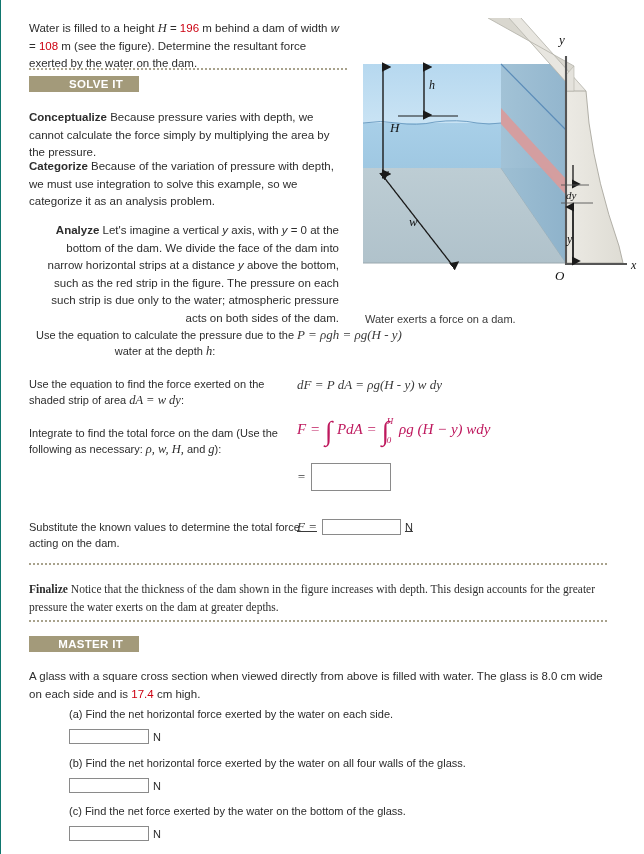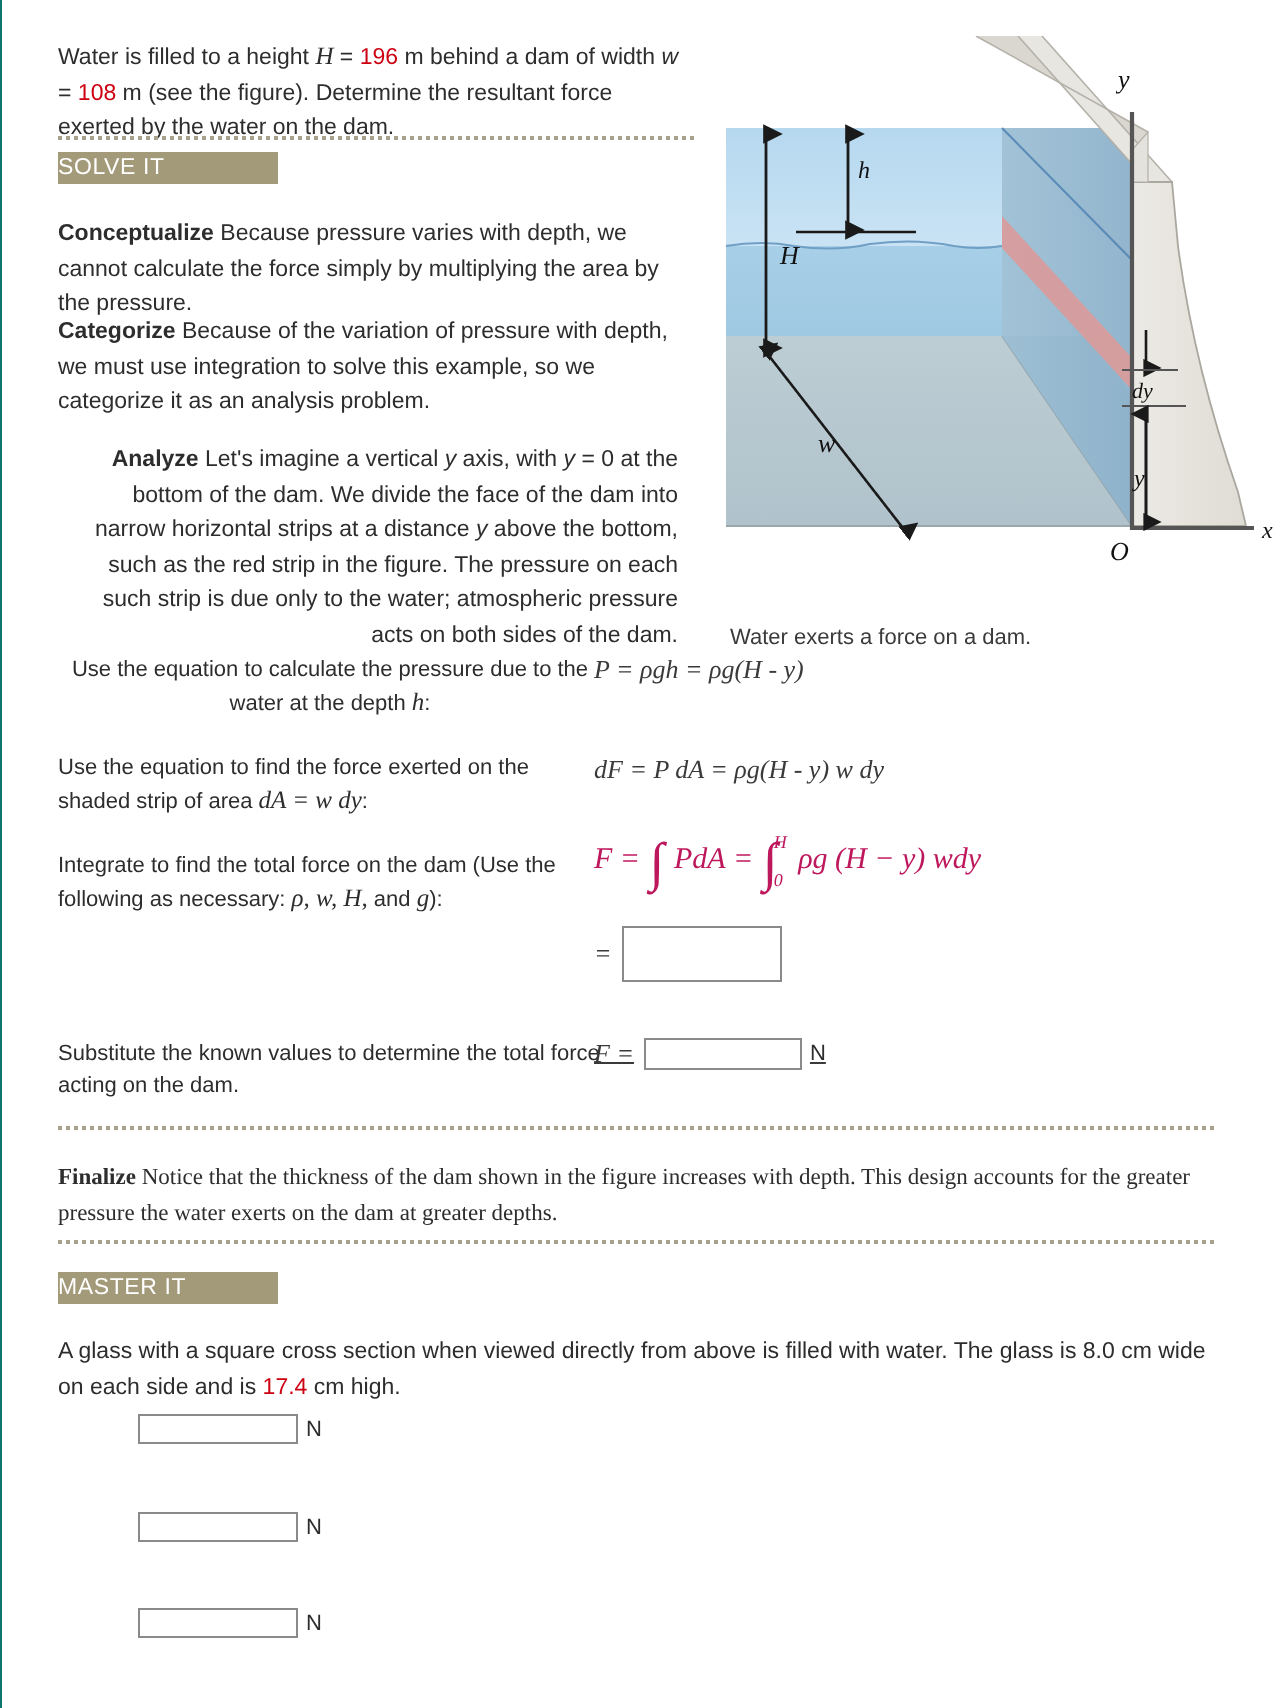--- a/index.html
+++ b/index.html
@@ -58,26 +58,26 @@
   }
   #sep-top { top: 68px; width: 318px; }
   #sep-finalize { top: 563px; }
   #sep-master { top: 620px; }
 
   
   .chip {
     position: absolute;
     background: #a39a7a;
     color: #ffffff;
-    font-weight: normal;
+    font-weight: bold;
     font-size: 11.5px;
     letter-spacing: 0.3px;
     height: 16px;
     line-height: 16px;
-    text-align: left;
+    text-align: right;
     padding-right: 16px;
     box-sizing: border-box;
   }
   #solve-it-chip { left: 0; top: 76px; width: 110px; }
   #master-it-chip { left: 0; top: 636px; width: 110px; }
 
   
   .lblock {
     position: absolute;
     left: 0;
@@ -272,28 +272,31 @@
     </div>
 
     <div class="dotted" id="sep-master"></div>
     <div class="chip" id="master-it-chip">MASTER IT</div>
 
     <div class="para" id="master-intro">
       <span>A glass with a square cross section when viewed directly from above is filled with water. The glass is 8.0 cm wide on each side and is </span><span class="red">17.4</span><span> cm high.</span>
     </div>
 
     <div class="sub-q" id="q-a">
+      <span class="qtext">(a) Find the net horizontal force exerted by the water on each side.</span>
       <input class="ansbox box-sm" type="text" value="" style=""><span class="unit">N</span>
     </div>
 
     <div class="sub-q" id="q-b">
+      <span class="qtext">(b) Find the net horizontal force exerted by the water on all four walls of the glass.</span>
       <input class="ansbox box-sm" type="text" value="" style=""><span class="unit">N</span>
     </div>
 
     <div class="sub-q" id="q-c">
+      <span class="qtext">(c) Find the net force exerted by the water on the bottom of the glass.</span>
       <input class="ansbox box-sm" type="text" value="" style=""><span class="unit">N</span>
     </div>
 
   </div>
 
   <div id="figure">
     <svg width="284" height="278" viewBox="0 0 284 278">
       <defs>
         <linearGradient id="gWaterTop" x1="0" y1="0" x2="0" y2="1">
           <stop offset="0" stop-color="#b6d8ef"></stop>

